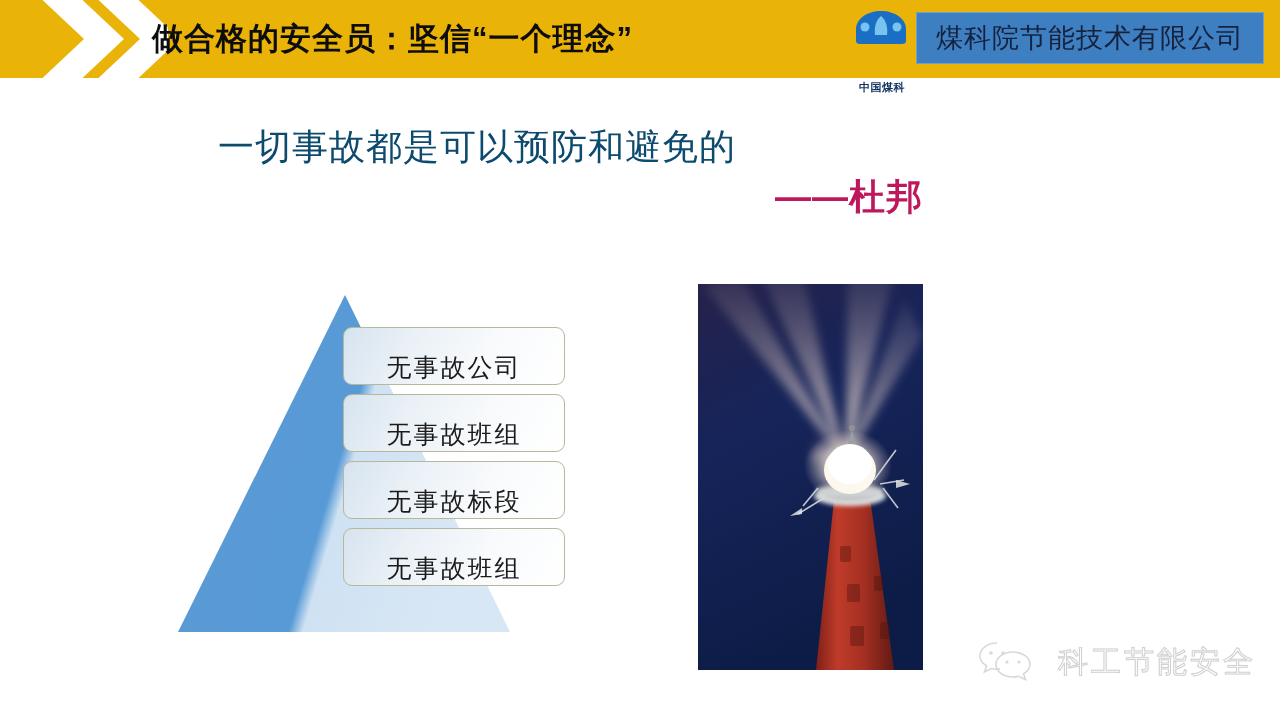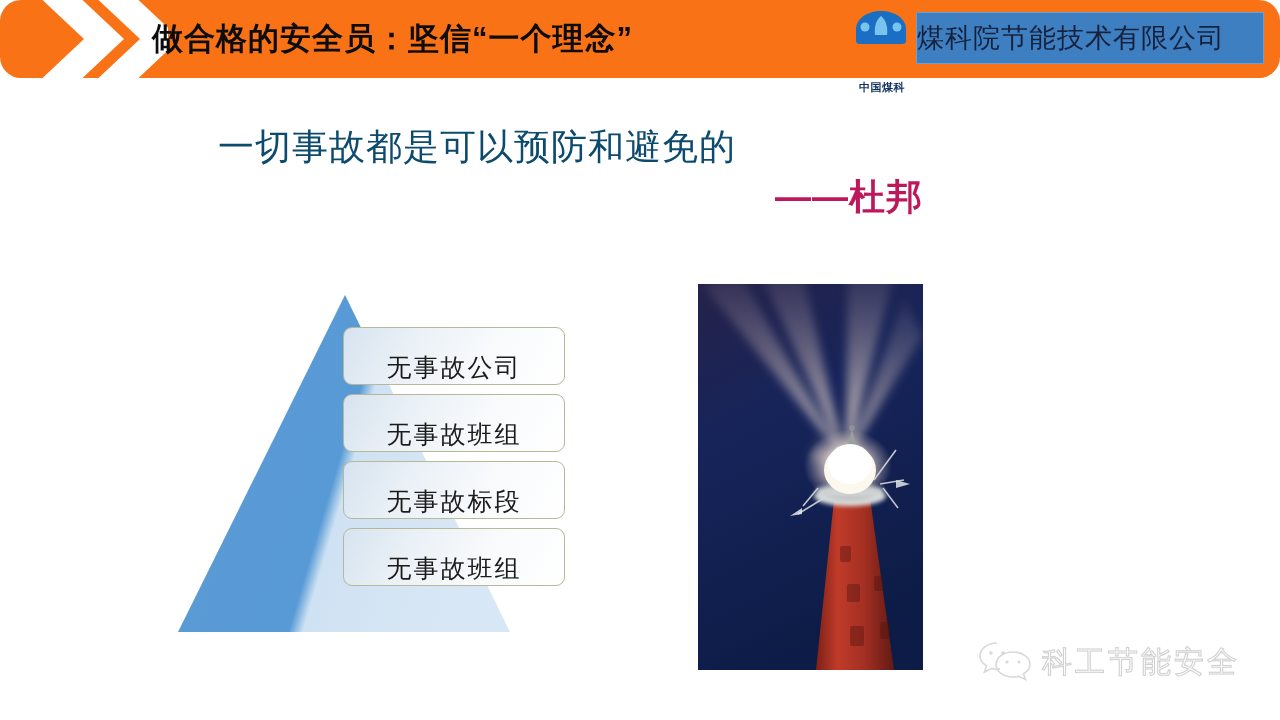--- a/index.html
+++ b/index.html
@@ -19,22 +19,21 @@
     overflow: hidden;
   }
 
   
   .header-band {
     position: absolute;
     left: 0;
     top: 0;
     width: 1280px;
     height: 78px;
-    background: #f97316;
-    border-radius: 21px;
+    background: #eab308;
   }
   .chevrons {
     position: absolute;
     left: 28px;
     top: 0;
     width: 140px;
     height: 78px;
   }
   .header-title {
     position: absolute;
@@ -80,21 +79,21 @@
     position: absolute;
     left: 916px;
     top: 12px;
     width: 348px;
     height: 52px;
     background: #3d7fc1;
     border: 1px solid #6e9fd2;
     box-sizing: border-box;
     display: flex;
     align-items: center;
-    justify-content: flex-start;
+    justify-content: center;
   }
   .company-box-text {
     font-size: 27px;
     color: #16213d;
     letter-spacing: 1px;
     white-space: nowrap;
   }
 
   
   .quote-line {
@@ -183,20 +182,21 @@
     gap: 10px;
     opacity: 0.85;
   }
   .watermark-text {
     font-size: 30px;
     color: #ffffff;
     letter-spacing: 3px;
     white-space: nowrap;
     -webkit-text-stroke: 1px #c9c9c9;
     text-shadow: 0 0 1px #bdbdbd;
+    margin-left: 16px;
   }
 </style>
 </head>
 <body>
 
 <div id="slide">
 
   <div class="header-band">
 
     <div class="chevrons">

